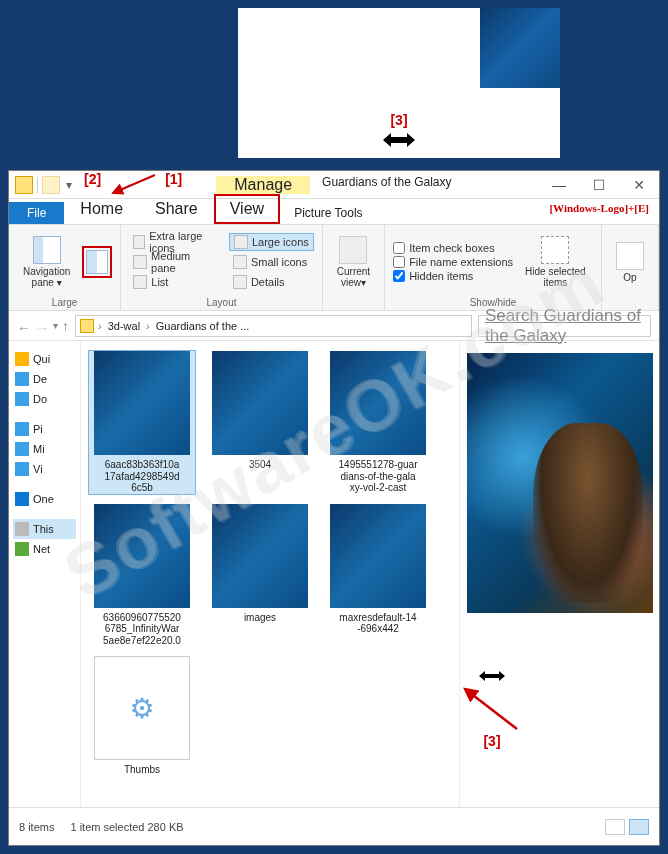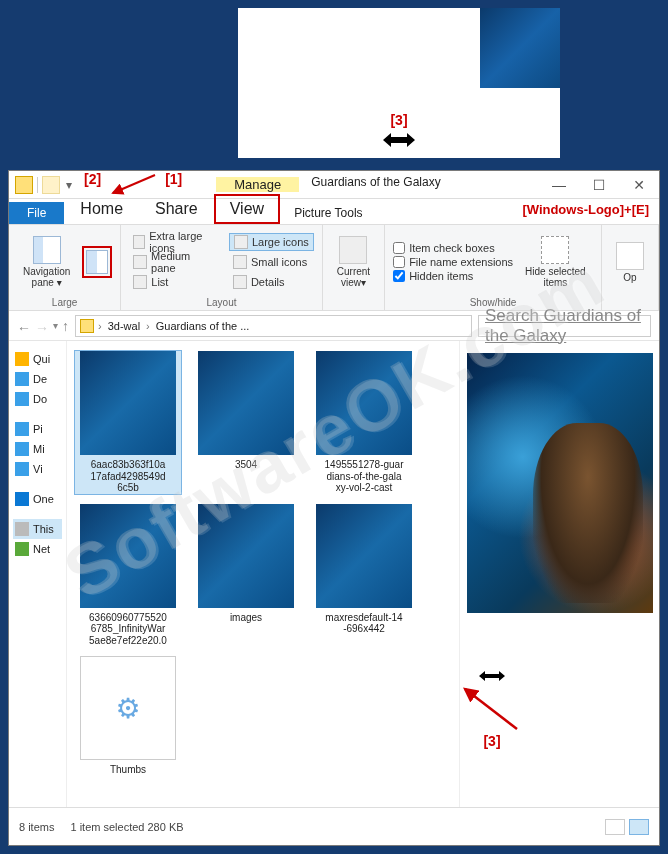--- a/index.html
+++ b/index.html
@@ -16,31 +16,31 @@
 .resize-arrow-svg { width:36px; height:20px; }
 
 .explorer { position: absolute; top: 170px; left: 8px; right: 8px; bottom: 8px; background:#fff; border:1px solid #7a7a7a; display:flex; flex-direction:column; font-size:12px; color:#222; }
 
 .titlebar { height:28px; display:flex; align-items:stretch; border-bottom:1px solid #ddd; }
 .qat { display:flex; align-items:center; gap:4px; padding:0 6px; }
 .qat-icon { width:18px; height:18px; background:#ffe079; border:1px solid #d4a500; display:inline-block; }
 .qat-sep { width:1px; height:16px; background:#ccc; }
 .qat-drop { width:10px; text-align:center; color:#666; }
 .callout-num { color:#c00; font-weight:700; font-size:14px; padding:0 4px; }
-.titlebar .ctx-tab { background:#fff3a2; padding:0 18px; font-size:13px; align-self:center; }
+.titlebar .ctx-tab { background:#fff3a2; padding:0 18px; font-size:16px; align-self:center; }
 .titlebar .win-title { flex:1; padding:4px 12px; font-size:12px; }
 .winctl { display:flex; }
 .winctl div { width:40px; display:flex; align-items:center; justify-content:center; color:#555; font-size:14px; }
 
 .tabrow { height:26px; display:flex; align-items:flex-end; border-bottom:1px solid #ddd; position:relative; }
 .tabrow .file-tab { background:#1979ca; color:#fff; padding:4px 18px; font-size:12px; }
 .tabrow .tab { padding:4px 14px; font-size:16px; color:#222; border:2px solid transparent; }
 .tabrow .tab.hlred { border:2px solid #c00; }
 .tabrow .ctx2 { padding:4px 14px; font-size:12px; }
-.shortcut-note { position:absolute; right:10px; top:3px; color:#c00; font-weight:700; font-size:13px; }
+.shortcut-note { position:absolute; right:10px; top:3px; color:#c00; font-weight:700; font-size:11px;font-family:Liberation Serif, serif; }
 
 .ribbon { height:86px; background:#f5f6f7; border-bottom:1px solid #ddd; display:flex; font-size:11px; color:#333; }
 .group { border-right:1px solid #ddd; padding:4px 8px 2px; display:flex; flex-direction:column; justify-content:space-between; }
 .group .gbody { flex:1; display:flex; align-items:center; gap:6px; }
 .group .glabel { text-align:center; color:#666; font-size:10px; padding-top:2px; }
 
 .bigbtn { display:flex; flex-direction:column; align-items:center; gap:2px; padding:2px 6px; }
 .bigbtn .ico { width:28px; height:28px; background:#eee; border:1px solid #ccc; }
 .bigbtn .lbl { font-size:10px; text-align:center; line-height:1.1; }
 .hidebtn .ico { background:#fff; border:1px dashed #999; }
@@ -63,21 +63,21 @@
 .navbtns { display:flex; gap:4px; align-items:center; color:#888; }
 .navbtns span { font-size:14px; }
 .breadcrumb { flex:1; border:1px solid #ccc; height:22px; display:flex; align-items:center; padding:0 4px; gap:4px; font-size:11px; }
 .breadcrumb .fico { width:14px; height:14px; background:#ffe079; border:1px solid #d4a500; }
 .breadcrumb .seg { padding:0 2px; }
 .breadcrumb .chev { color:#777; }
 .searchbox { width:173px; border:1px solid #ccc; height:22px; display:flex; align-items:center; padding:0 6px; color:#888; font-size:17px;text-decoration:underline; }
 
 .body { flex:1; display:flex; overflow:hidden; position:relative; }
 
-.side { width:58px; border-right:1px solid #eee; padding:8px 4px; font-size:11px; overflow:hidden; }
+.side { width:72px; border-right:1px solid #eee; padding:8px 4px; font-size:11px; overflow:hidden; }
 .side .it { display:flex; align-items:center; gap:4px; padding:3px 2px; white-space:nowrap; }
 .side .ic { width:14px; height:14px; flex-shrink:0; }
 .ic-star{background:#ffb400;} .ic-blue{background:#3aa0e8;} .ic-gray{background:#bbb;} .ic-green{background:#5aa93a;} .ic-cloud{background:#0a78d4;}
 .side .sel { background:#cde6f7; }
 .side .gap { height:10px; }
 
 .content { flex:1; display:flex; overflow:hidden; }
 .files { flex:1; padding:10px 8px; display:flex; flex-wrap:wrap; align-content:flex-start; gap:10px 12px; overflow:auto; }
 .fitem { width:106px; display:flex; flex-direction:column; align-items:center; font-size:10px; text-align:center; }
 .fitem.sel { background:#cde6f7; outline:1px solid #7bb4e3; }

